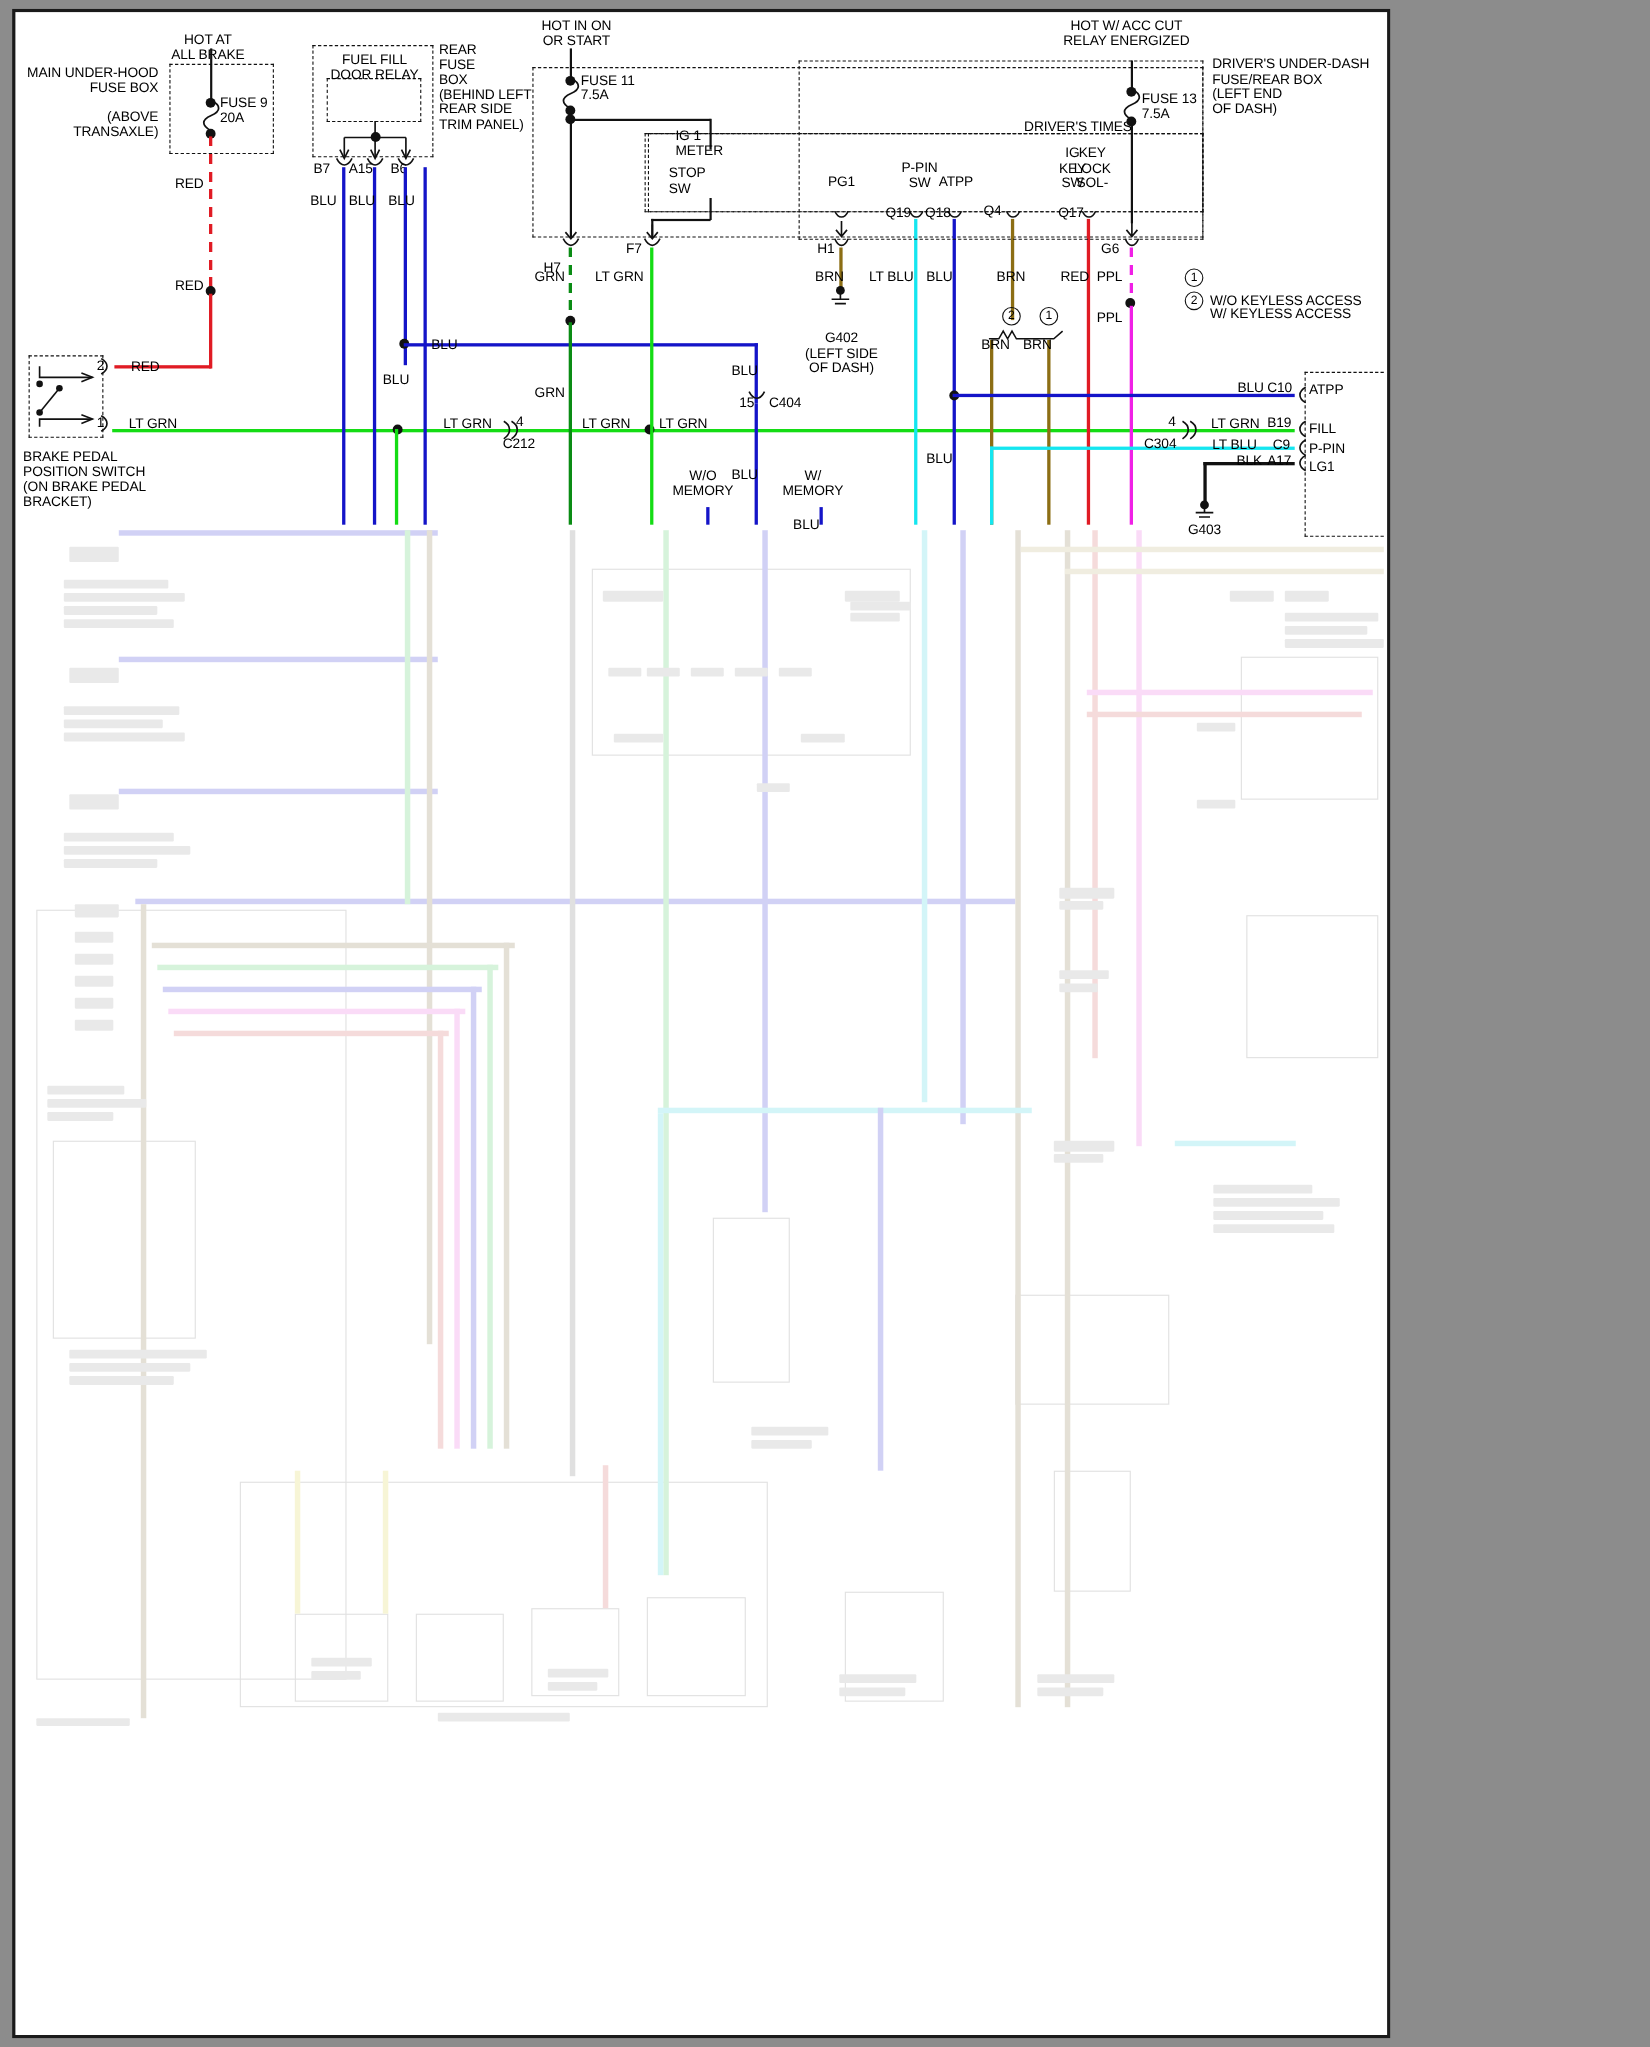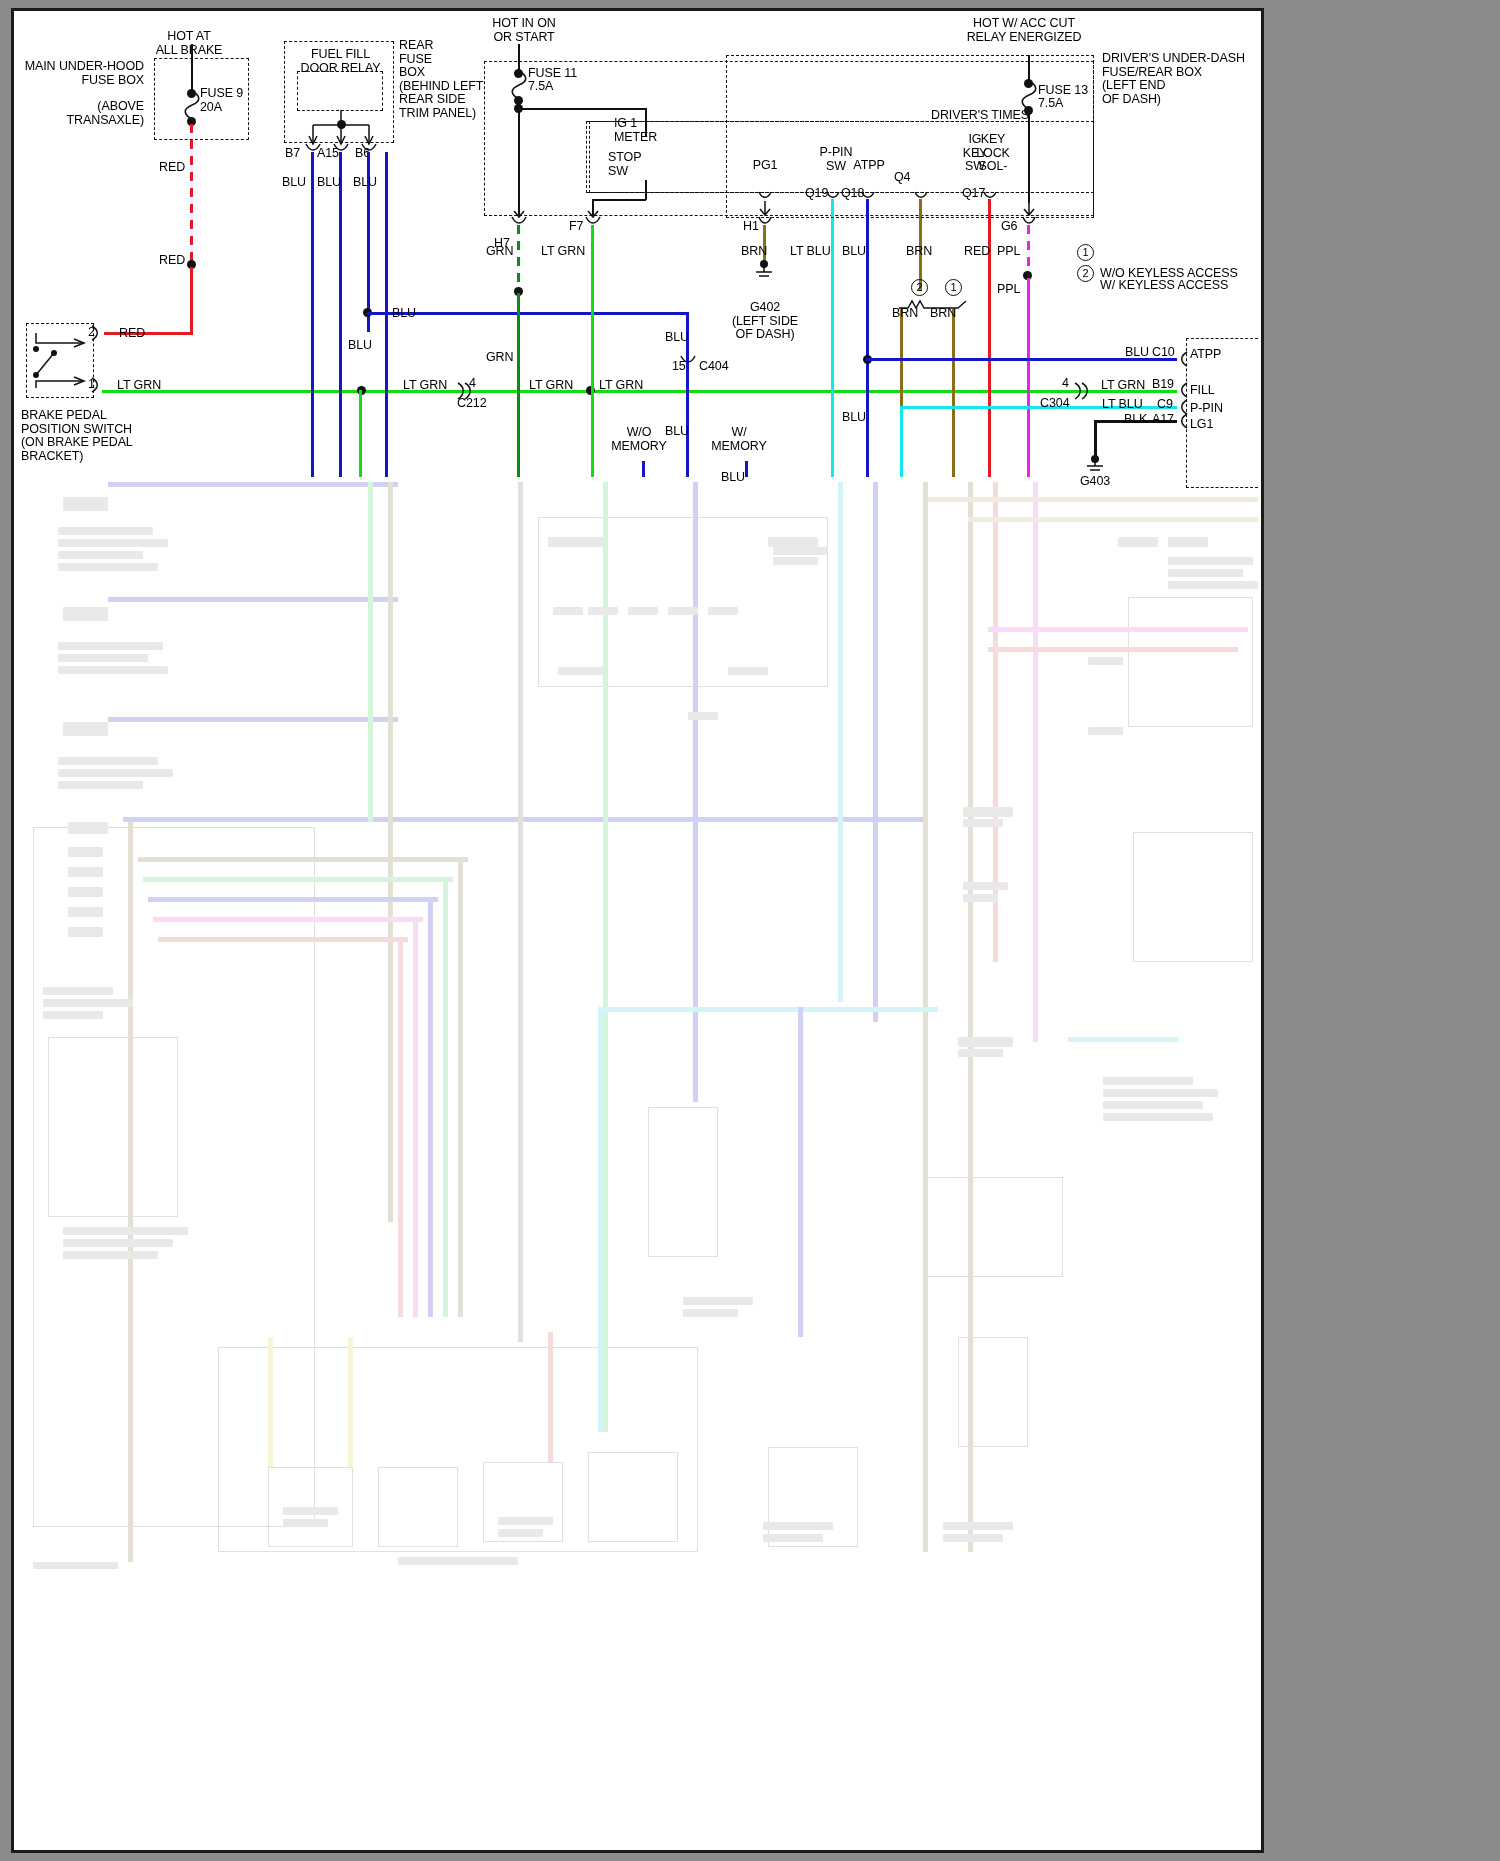--- a/index.html
+++ b/index.html
@@ -241,21 +241,21 @@
         <path d="M1,1 C4,8 10,8 13,1" stroke="#111" stroke-width="1.5" fill="none"></path>
       </svg>
   <div class="lbl" style="left:827px;top:176px;">Q18</div>
   <div class="wire vw" style="left:852px;top:188px;height:278px;background:#1414c8;"></div>
   <div class="lbl" style="left:828px;top:234px;">BLU</div>
   <div class="lbl" style="left:828px;top:400px;">BLU</div>
 
   <svg style="position:absolute;left:900px;top:180px;" width="14" height="12">
         <path d="M1,1 C4,8 10,8 13,1" stroke="#111" stroke-width="1.5" fill="none"></path>
       </svg>
-  <div class="lbl" style="left:880px;top:160px;">Q4</div>
+  <div class="lbl" style="left:880px;top:174px;">Q4</div>
   <div class="wire vw" style="left:905px;top:188px;height:92px;background:#8c6e14;"></div>
   <div class="lbl" style="left:892px;top:234px;">BRN</div>
 
   <svg style="position:absolute;left:969px;top:180px;" width="14" height="12">
         <path d="M1,1 C4,8 10,8 13,1" stroke="#111" stroke-width="1.5" fill="none"></path>
       </svg>
   <div class="lbl" style="left:948px;top:176px;">Q17</div>
   <div class="wire vw" style="left:974px;top:188px;height:278px;background:#e01b24;"></div>
   <div class="lbl" style="left:950px;top:234px;">RED</div>
 

